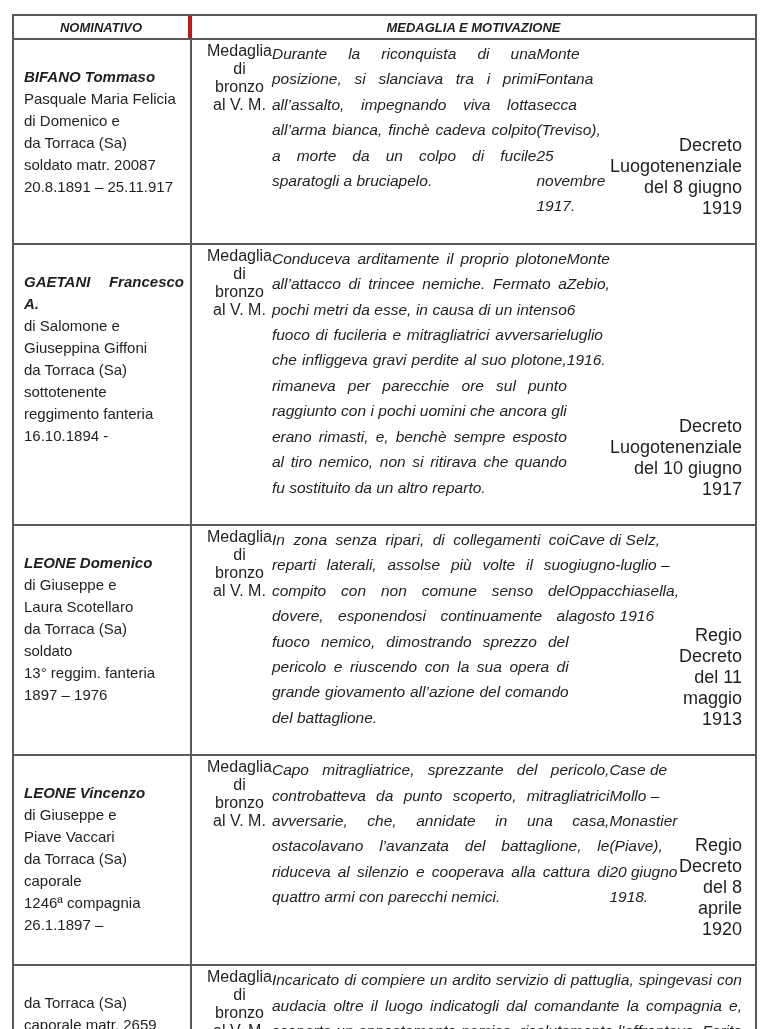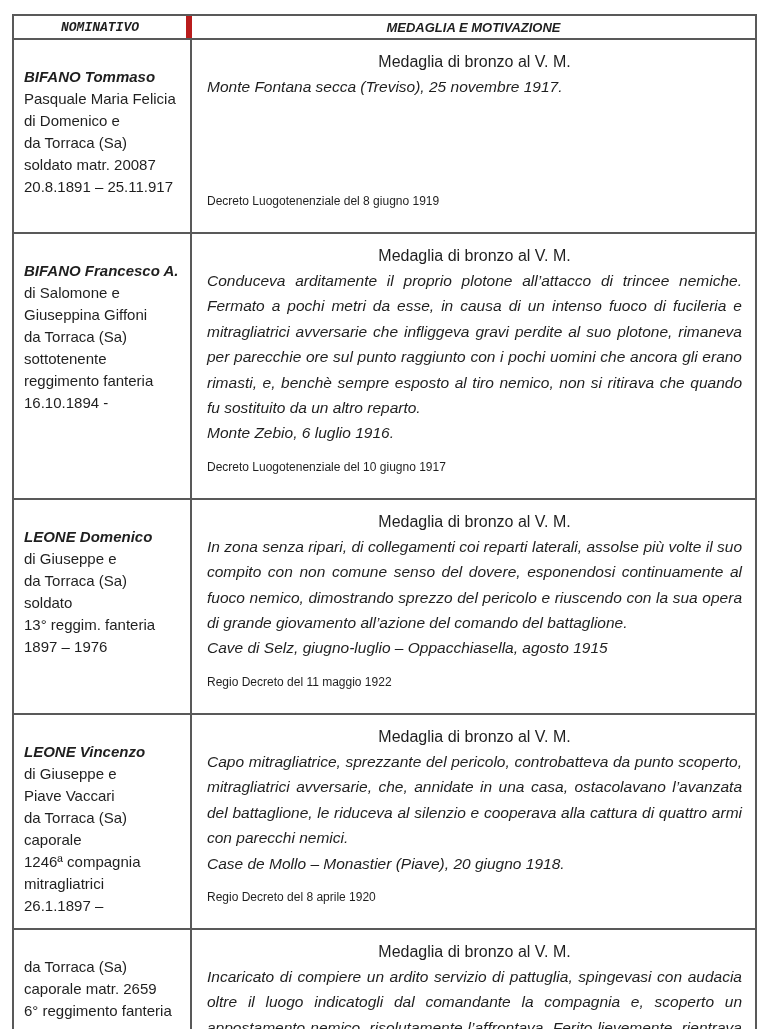--- a/index.html
+++ b/index.html
@@ -39,59 +39,59 @@
   .hcell {
     font-size: 13px;
     font-weight: bold;
     font-style: italic;
     display: flex;
     align-items: center;
     justify-content: center;
     padding: 2px 4px;
     box-sizing: border-box;
   }
-  .hcell.left { border-right: 6px solid #b91c1c; font-family: Liberation Mono, monospace; }
+  .hcell.left { border-right: 4px solid #b91c1c; }
   .cell-left {
     border-right: 2px solid #595959;
     box-sizing: border-box;
     padding: 26px 6px 8px 10px;
     font-size: 15px;
     line-height: 1.47;
     text-align: justify;
   }
   .soldier-name {
     font-weight: bold;
     font-style: italic;
   }
   .cell-right {
     box-sizing: border-box;
-    padding: 12px 13px 24px 15px;
+    padding: 1px 13px 24px 15px;
     display: flex;
-    flex-direction: column;
   }
   .medal-title {
     text-align: center;
     font-size: 16px;
     padding: 1px 0 3px 0;
   }
   .motivation {
     font-style: italic;
     font-size: 15.5px;
     line-height: 1.64;
     text-align: justify;
   }
   .place-date {
     font-style: italic;
     font-size: 15.5px;
     line-height: 1.64;
     text-align: left;
   }
   .decree {
     margin-top: auto;
-    font-size: 12px;
+    text-align: right;
+    font-size: 18px;
     padding-top: 14px;
   }
 </style>
 </head>
 <body>
 
 <div class="page">
   <div class="doc-table">
 
     <div class="hrow">
@@ -103,69 +103,70 @@
       <div class="cell-left">
         <div class="soldier-name">BIFANO Tommaso</div>
         <div>Pasquale Maria Felicia</div>
         <div>di Domenico e</div>
         <div>da Torraca (Sa)</div>
         <div>soldato matr. 20087</div>
         <div>20.8.1891 – 25.11.917</div>
       </div>
       <div class="cell-right">
         <div class="medal-title">Medaglia di bronzo al V. M.</div>
+        <div class="motivation">Durante la riconquista di una posizione, si slanciava tra i primi all’assalto, impegnando viva lotta all’arma bianca, finchè cadeva colpito a morte da un colpo di fucile sparatogli a bruciapelo.</div>
         <div class="place-date">Monte Fontana secca (Treviso), 25 novembre 1917.</div>
         <div class="decree">Decreto Luogotenenziale del 8 giugno 1919</div>
       </div>
     </div>
 
     <div class="row r2">
       <div class="cell-left">
-        <div class="soldier-name">BIFANO Francesco A.</div>
+        <div class="soldier-name">GAETANI Francesco A.</div>
         <div>di Salomone e</div>
         <div>Giuseppina Giffoni</div>
         <div>da Torraca (Sa)</div>
         <div>sottotenente</div>
         <div>reggimento fanteria</div>
         <div>16.10.1894 -</div>
       </div>
       <div class="cell-right">
         <div class="medal-title">Medaglia di bronzo al V. M.</div>
         <div class="motivation">Conduceva arditamente il proprio plotone all’attacco di trincee nemiche. Fermato a pochi metri da esse, in causa di un intenso fuoco di fucileria e mitragliatrici avversarie che infliggeva gravi perdite al suo plotone, rimaneva per parecchie ore sul punto raggiunto con i pochi uomini che ancora gli erano rimasti, e, benchè sempre esposto al tiro nemico, non si ritirava che quando fu sostituito da un altro reparto.</div>
         <div class="place-date">Monte Zebio, 6 luglio 1916.</div>
         <div class="decree">Decreto Luogotenenziale del 10 giugno 1917</div>
       </div>
     </div>
 
     <div class="row r3">
       <div class="cell-left">
         <div class="soldier-name">LEONE Domenico</div>
         <div>di Giuseppe e</div>
+        <div>Laura Scotellaro</div>
         <div>da Torraca (Sa)</div>
         <div>soldato</div>
         <div>13° reggim. fanteria</div>
         <div>1897 – 1976</div>
       </div>
       <div class="cell-right">
         <div class="medal-title">Medaglia di bronzo al V. M.</div>
         <div class="motivation">In zona senza ripari, di collegamenti coi reparti laterali, assolse più volte il suo compito con non comune senso del dovere, esponendosi continuamente al fuoco nemico, dimostrando sprezzo del pericolo e riuscendo con la sua opera di grande giovamento all’azione del comando del battaglione.</div>
-        <div class="place-date">Cave di Selz, giugno-luglio – Oppacchiasella, agosto 1915</div>
-        <div class="decree">Regio Decreto del 11 maggio 1922</div>
+        <div class="place-date">Cave di Selz, giugno-luglio – Oppacchiasella, agosto 1916</div>
+        <div class="decree">Regio Decreto del 11 maggio 1913</div>
       </div>
     </div>
 
     <div class="row r4">
       <div class="cell-left">
         <div class="soldier-name">LEONE Vincenzo</div>
         <div>di Giuseppe e</div>
         <div>Piave Vaccari</div>
         <div>da Torraca (Sa)</div>
         <div>caporale</div>
         <div>1246ª compagnia</div>
-        <div>mitragliatrici</div>
         <div>26.1.1897 –</div>
       </div>
       <div class="cell-right">
         <div class="medal-title">Medaglia di bronzo al V. M.</div>
         <div class="motivation">Capo mitragliatrice, sprezzante del pericolo, controbatteva da punto scoperto, mitragliatrici avversarie, che, annidate in una casa, ostacolavano l’avanzata del battaglione, le riduceva al silenzio e cooperava alla cattura di quattro armi con parecchi nemici.</div>
         <div class="place-date">Case de Mollo – Monastier (Piave), 20 giugno 1918.</div>
         <div class="decree">Regio Decreto del 8 aprile 1920</div>
       </div>
     </div>
 

